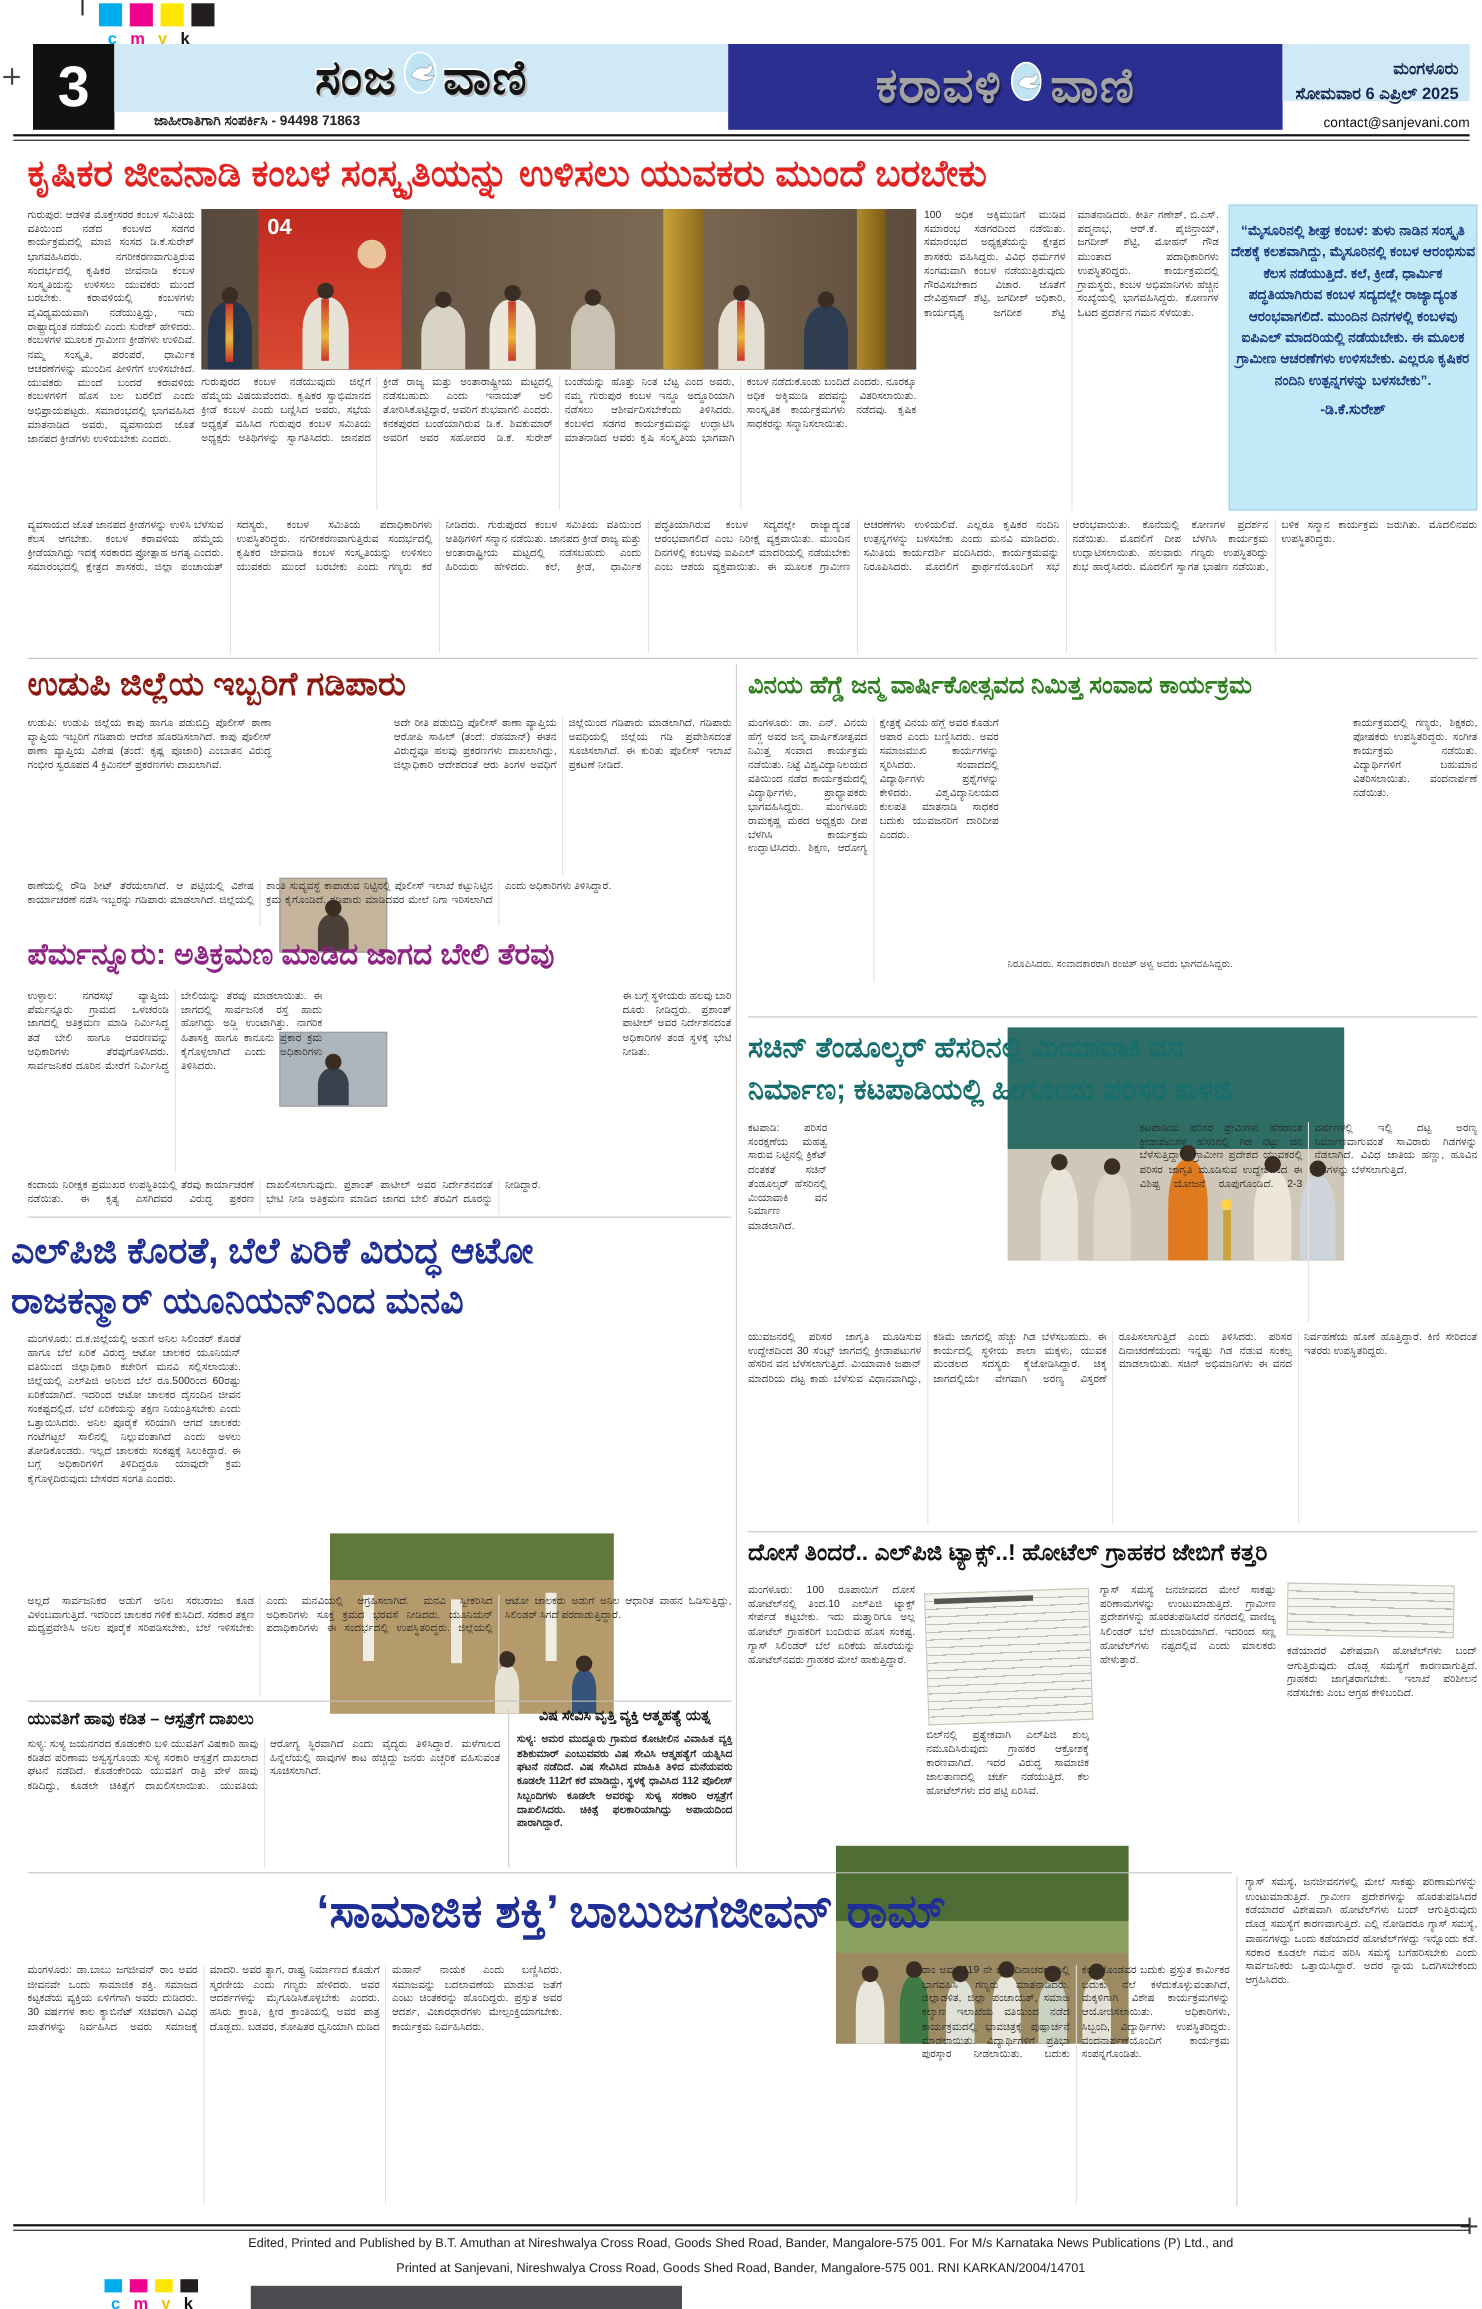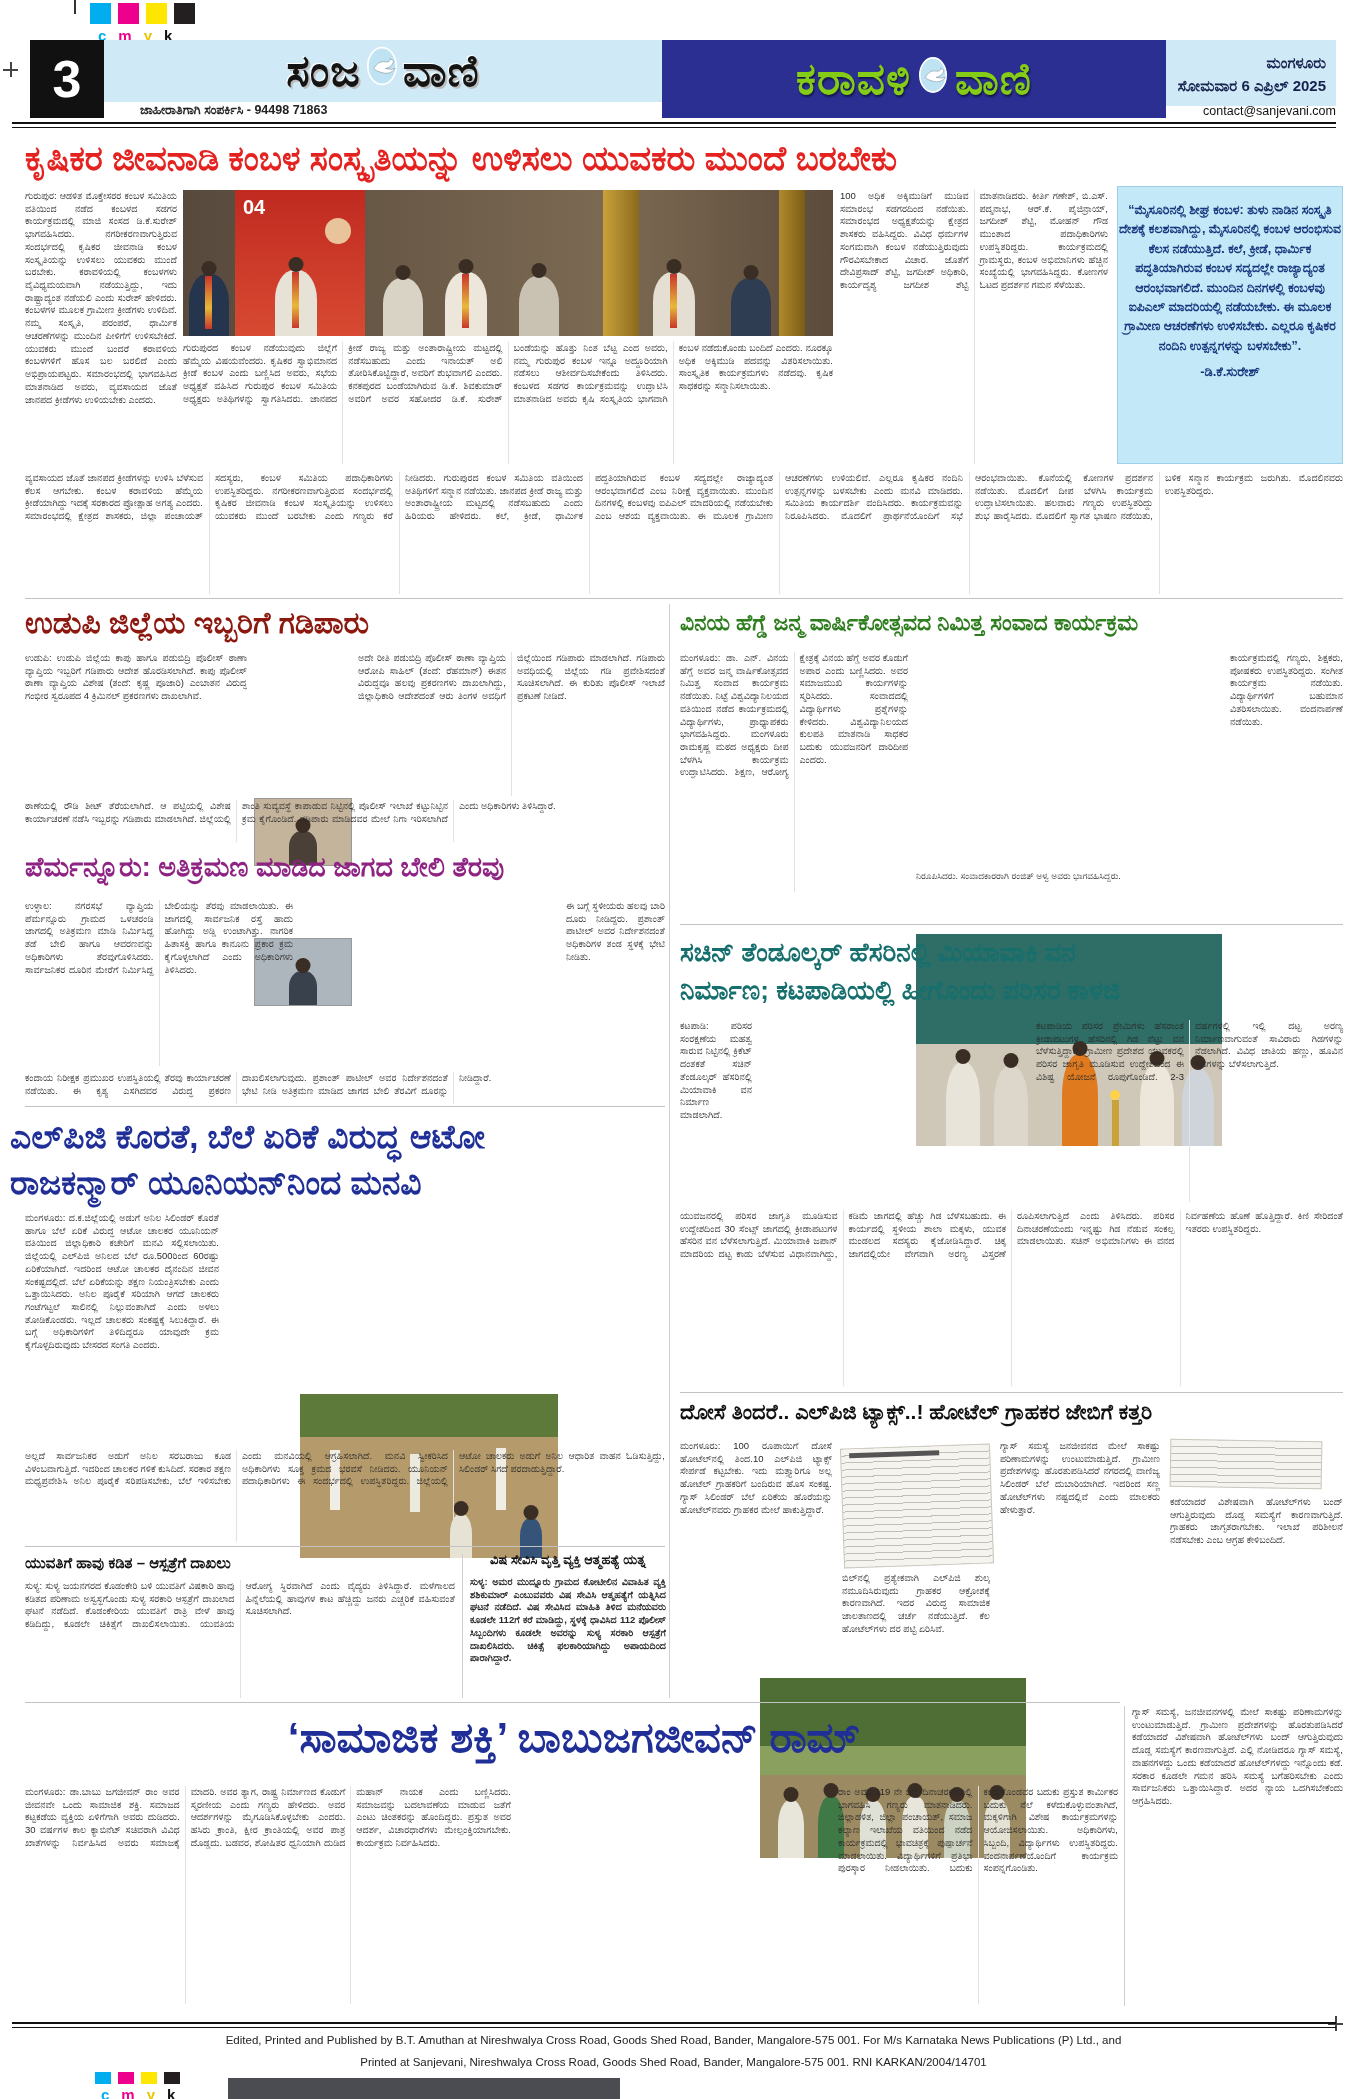--- a/index.html
+++ b/index.html
@@ -9,21 +9,21 @@
   
   .cmyk{display:flex;gap:7px;}
   .cmyk .sq{width:21px;height:21px;}
   .cmyk-letters{display:flex;gap:12px;font-weight:bold;font-size:15px;margin-top:2px;margin-left:3px;}
   .pagenum{background:#111;color:#fff;font-weight:bold;font-size:52px;display:flex;
            align-items:center;justify-content:center;}
   .band-light{background:#cfeaf6;}
   .band-navy{background:#2b2f91;}
   .logo-black{font-weight:bold;color:#141414;font-size:44px;letter-spacing:1px;
               text-shadow:2px 2px 0 #bdbdbd, -1px -1px 0 #ffffff;display:flex;align-items:center;gap:6px;justify-content:center;height:100%;}
-  .logo-white{font-weight:bold;color:#84cc16;font-size:44px;letter-spacing:1px;display:flex;
+  .logo-white{font-weight:bold;color:#a3a3a3;font-size:44px;letter-spacing:1px;display:flex;
               align-items:center;gap:8px;justify-content:center;height:100%;text-shadow:1px 2px 2px #14164a;}
   .dove-oval{flex:0 0 auto;}
   .adline{font-size:12.5px;color:#222;font-weight:bold;}
   .cityline{font-size:15px;font-weight:bold;color:#15214f;text-align:right;line-height:1.5;padding-top:12px;padding-right:10px;}
   .email{font-size:12.5px;color:#111;text-align:right;}
   .rule-heavy{border-top:2.5px solid #111;border-bottom:1px solid #111;height:3px;}
   .rule-double{border-top:2px solid #111;border-bottom:1px solid #111;height:3px;}
   .hr-light{background:#c2c2c2;height:1px;}
   .vr-light{background:#cfcfcf;width:1px;}
   
@@ -106,21 +106,21 @@
       <span class="dove-oval">
         <svg width="28" height="38" viewBox="0 0 36 46">
             <ellipse cx="18" cy="23" rx="17" ry="22" fill="#bfe3f2" stroke="#ffffff" stroke-width="2"></ellipse>
             <path d="M8 26 q6 -10 14 -8 q6 1 6 -4 l4 3 q-2 8 -10 9 q8 2 12 0 q-6 8 -16 5 q-8 -2 -10 -5z" fill="#ffffff" stroke="#6a7c88" stroke-width="0.6"></path>
           </svg>
       </span>
       <span>ವಾಣಿ</span>
     </div>
   </div>
 
-  <div class="abs band-light" style="left:1166px;top:40px;width:170px;height:66px;">
+  <div class="abs band-light" style="left:1166px;top:40px;width:170px;height:52px;">
     <div class="cityline">
       <div>ಮಂಗಳೂರು</div>
       <div>ಸೋಮವಾರ 6 ಎಪ್ರಿಲ್ 2025</div>
     </div>
   </div>
   <div class="abs email" style="left:1136px;top:104px;width:200px;">contact@sanjevani.com</div>
 
   <div class="abs rule-heavy" style="left:12px;top:122px;width:1324px;"></div>
 
   <div class="abs hl hl-main" style="left:25px;top:139px;width:1310px;">ಕೃಷಿಕರ ಜೀವನಾಡಿ ಕಂಬಳ ಸಂಸ್ಕೃತಿಯನ್ನು ಉಳಿಸಲು ಯುವಕರು ಮುಂದೆ ಬರಬೇಕು</div>

